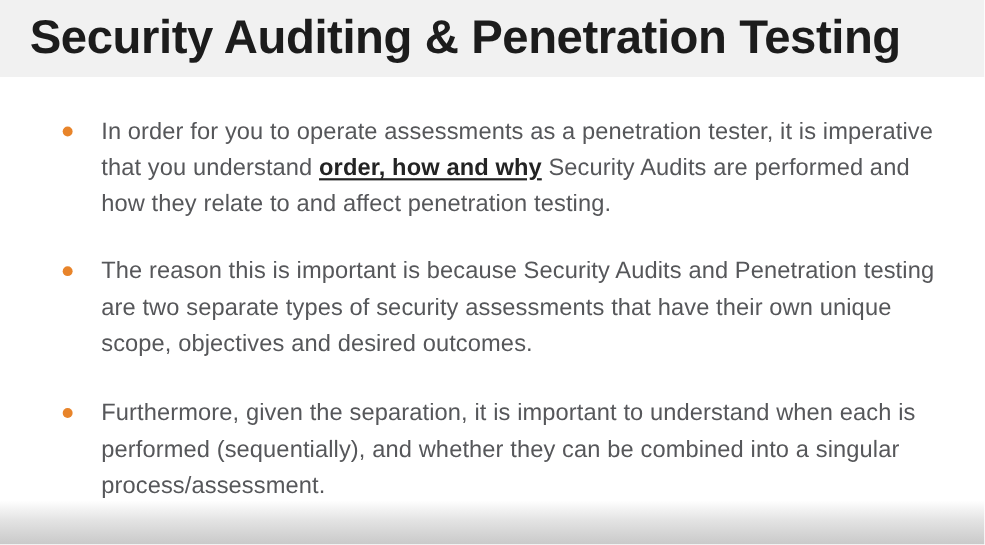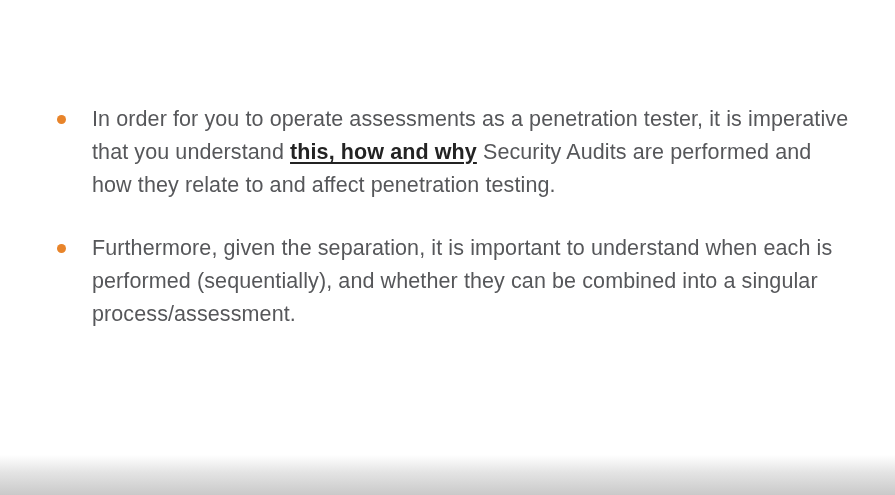--- a/index.html
+++ b/index.html
@@ -105,29 +105,36 @@
     width: 895px;
     height: 40px;
     background: linear-gradient(to bottom, #ffffff 0%, #e3e3e3 45%, #c9c9c9 100%);
   }
 </style>
 </head>
 <body>
 
 <div class="slide">
 
+  <div class="title-band">
+    <div class="slide-title">Security Auditing &amp; Penetration Testing</div>
+  </div>
 
   <div class="body-area">
     <div class="bullet-list">
 
       <div class="bullet-item">
         <span class="bullet-marker"></span>
-        <div class="bullet-text"><span>In order for you to operate assessments as a penetration tester, it is imperative that you understand </span><span class="emph">this, how and why</span><span> Security Audits are performed and how they relate to and affect penetration testing.</span></div>
+        <div class="bullet-text"><span>In order for you to operate assessments as a penetration tester, it is imperative that you understand </span><span class="emph">order, how and why</span><span> Security Audits are performed and how they relate to and affect penetration testing.</span></div>
       </div>
 
+      <div class="bullet-item">
+        <span class="bullet-marker"></span>
+        <div class="bullet-text"><span>The reason this is important is because Security Audits and Penetration testing are two separate types of security assessments that have their own unique scope, objectives and desired outcomes.</span></div>
+      </div>
 
       <div class="bullet-item">
         <span class="bullet-marker"></span>
         <div class="bullet-text"><span>Furthermore, given the separation, it is important to understand when each is performed (sequentially), and whether they can be combined into a singular process/assessment.</span></div>
       </div>
 
     </div>
   </div>
 
   <div class="footer-band">

